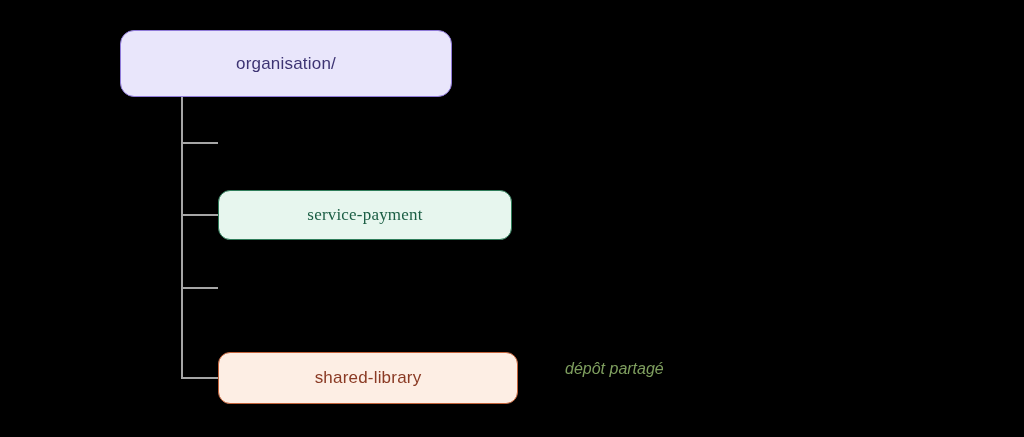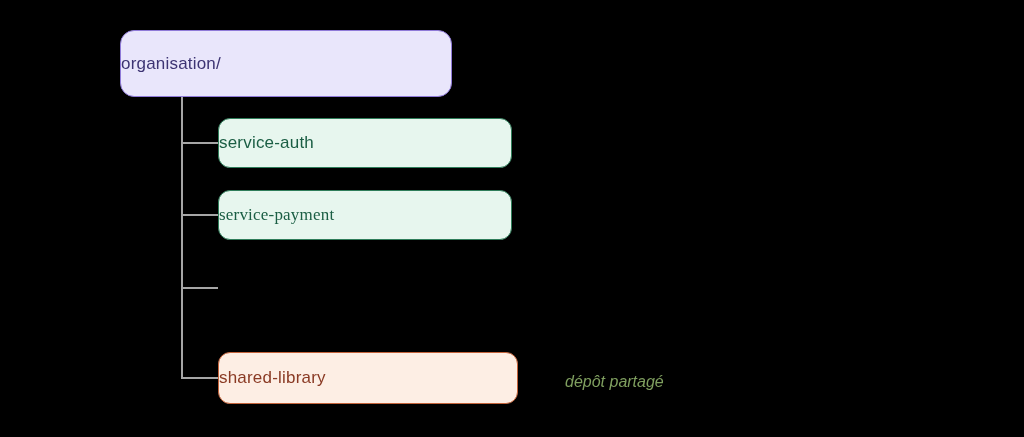--- a/index.html
+++ b/index.html
@@ -13,21 +13,21 @@
     width: 1024px;
     height: 437px;
     background: #000000;
     overflow: hidden;
   }
   .node {
     position: absolute;
     box-sizing: border-box;
     display: flex;
     align-items: center;
-    justify-content: flex-start;
+    justify-content: center;
     border-radius: 12px;
     font-size: 17px;
     letter-spacing: 0.2px;
   }
   .node-root {
     left: 120px;
     top: 30px;
     width: 332px;
     height: 67px;
     background: var(--root-fill);
@@ -67,21 +67,21 @@
     width: 37px;
     left: 181px;
   }
   .branch-1 { top: 142px; }
   .branch-2 { top: 214px; }
   .branch-3 { top: 287px; }
   .branch-4 { top: 377px; }
   .annotation {
     position: absolute;
     left: 565px;
-    top: 373px;
+    top: 360px;
     font-size: 16px;
     font-style: italic;
     color: var(--annotation-text);
     white-space: nowrap;
   }
 </style>
 </head>
 <body>
 
 <div class="canvas">
@@ -89,23 +89,20 @@
   <div class="line trunk"></div>
   <div class="line branch branch-1"></div>
   <div class="line branch branch-2"></div>
   <div class="line branch branch-3"></div>
   <div class="line branch branch-4"></div>
 
   <div class="node node-root">
     <span>organisation/</span>
   </div>
 
-  <div class="node node-service node-auth">
-    <span>service-auth</span>
-  </div>
 
   <div class="node node-service node-payment">
     <span>service-payment</span>
   </div>
 
 
   <div class="node node-shared">
     <span>shared-library</span>
   </div>
 

